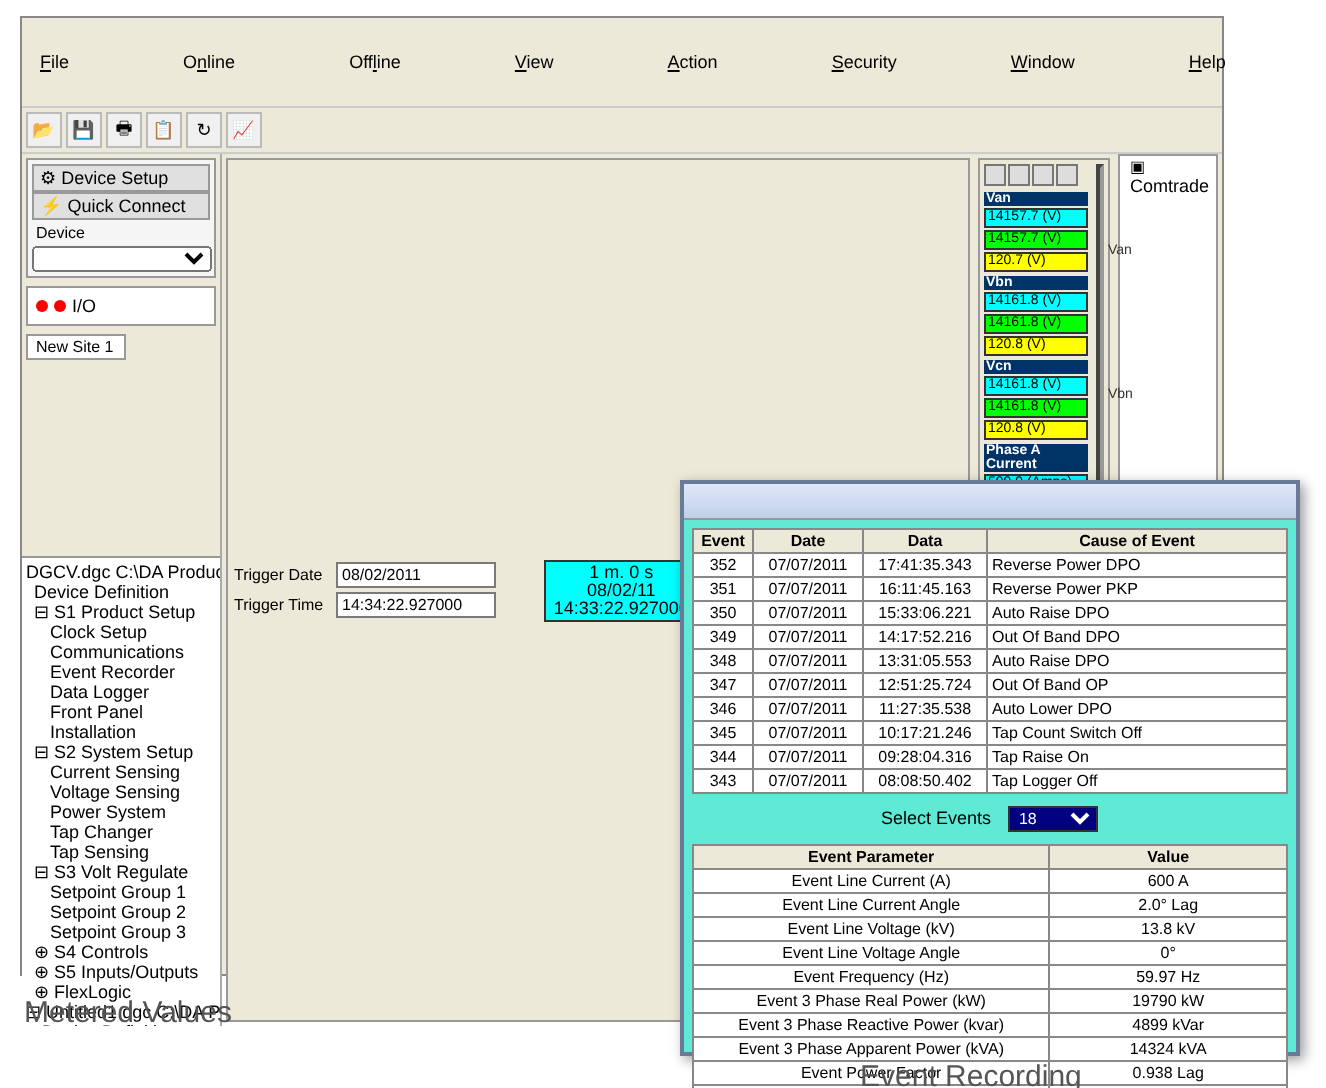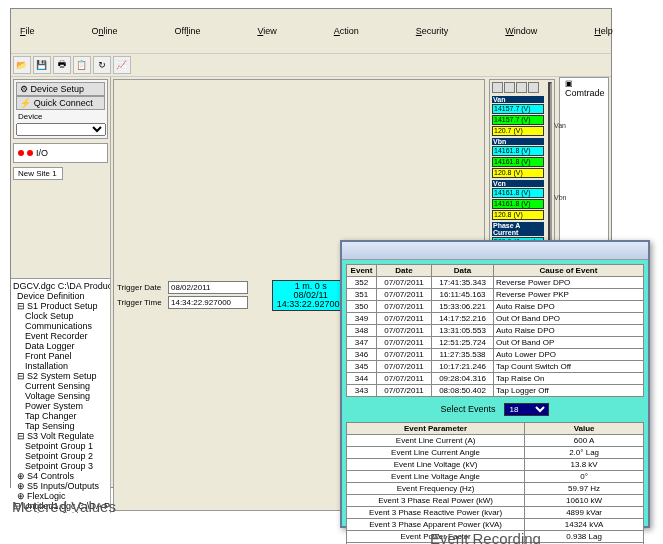--- a/index.html
+++ b/index.html
@@ -332,21 +332,21 @@
           <tr>
             <td>Event Line Voltage Angle</td>
             <td>0°</td>
           </tr>
           <tr>
             <td>Event Frequency (Hz)</td>
             <td>59.97 Hz</td>
           </tr>
           <tr>
             <td>Event 3 Phase Real Power (kW)</td>
-            <td>10610 kW</td>
+            <td>19790 kW</td>
           </tr>
           <tr>
             <td>Event 3 Phase Reactive Power (kvar)</td>
             <td>4899 kVar</td>
           </tr>
           <tr>
             <td>Event 3 Phase Apparent Power (kVA)</td>
             <td>14324 kVA</td>
           </tr>
           <tr>

